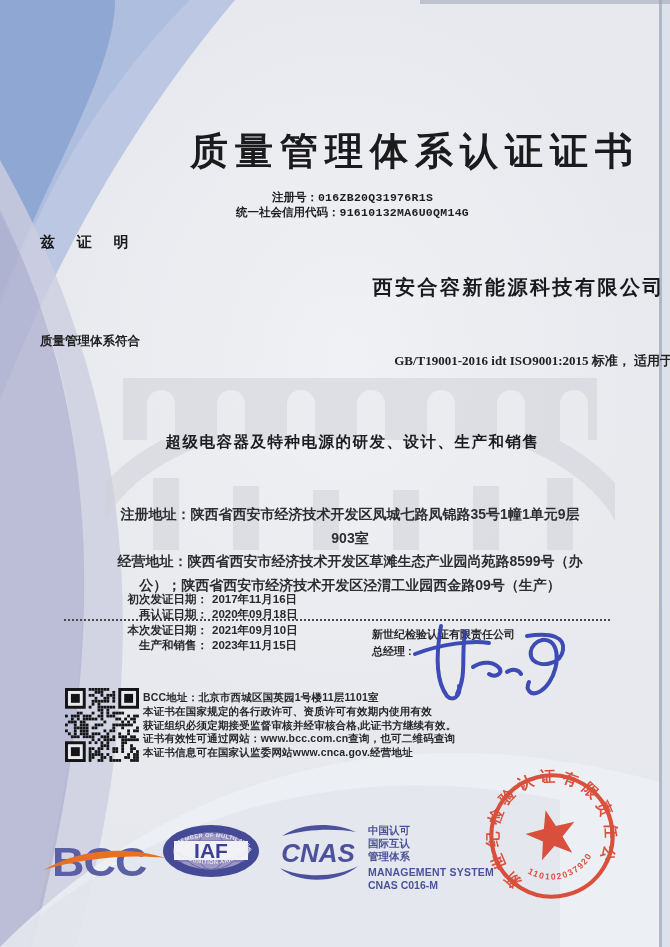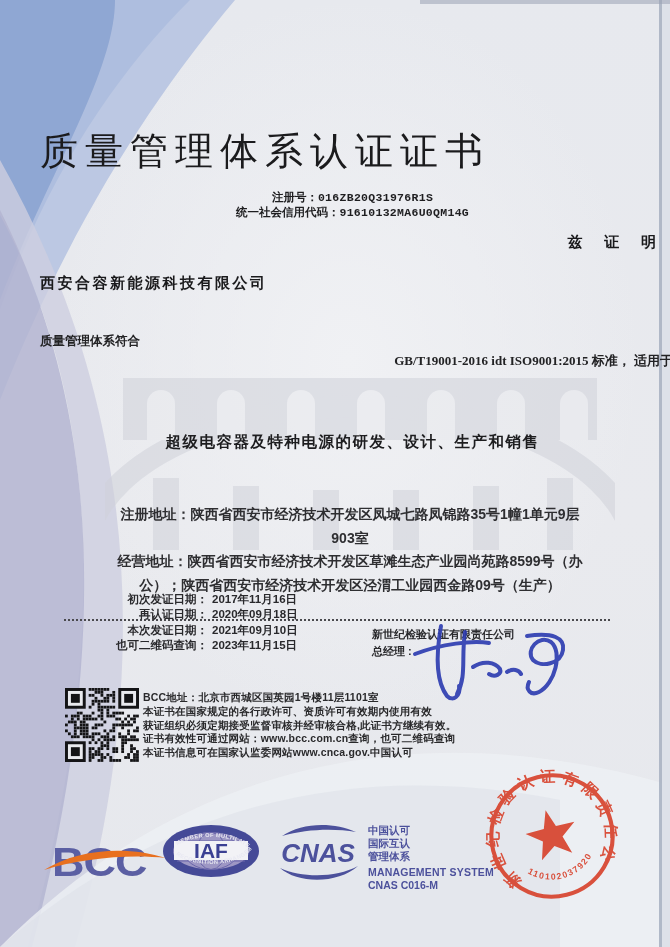--- a/index.html
+++ b/index.html
@@ -11,33 +11,33 @@
       linear-gradient(180deg, #e7e9ee 0%, #e9eaee 55%, #e6e8ed 100%);
     overflow:hidden;
     font-family:"Liberation Sans", sans-serif;
     color:#222;
   }
   .abs { position:absolute; }
   svg text { font-family:"Liberation Sans", sans-serif; }
 
   
   .title {
-    left:40px; width:600px; top:126px; text-align:left;
-    font-family:"Liberation Serif", serif; font-size:38px; font-weight:400;
+    left:40px; width:600px; top:126px; text-align:right;
+    font-family:"Liberation Serif", serif; font-size:38px; font-weight:700;
     letter-spacing:7px; color:#1b1b1d;
   }
   .regline { left:40px; width:625px; text-align:center; font-size:11.5px; font-weight:700; color:#1e1e20; }
   .regline .val { font-family:"Liberation Mono", monospace; letter-spacing:.3px;text-align:right; }
   .certify {
-    left:40px; width:625px; top:233px; text-align:right;
+    left:40px; width:625px; top:233px; text-align:left;
     font-family:"Liberation Serif", serif; font-size:15px; font-weight:600; letter-spacing:9px; color:#19191b;
   }
   .company {
-    left:40px; width:625px; top:274px; text-align:left;
-    font-family:Liberation Mono, monospace; font-size:15px; font-weight:600; letter-spacing:2.5px; color:#1a1a1c;
+    left:40px; width:625px; top:274px; text-align:right;
+    font-family:Liberation Mono, monospace; font-size:20px; font-weight:600; letter-spacing:2.5px; color:#1a1a1c;
   }
   .std1 { left:40px; width:625px; top:333px; text-align:left; font-family:"Liberation Serif", serif; font-size:12.5px; font-weight:700; color:#232325; }
   .std2 { left:48px; width:625px; top:352px; text-align:right; font-family:"Liberation Serif", serif; font-size:13px; font-weight:700; color:#232325; }
   .scope {
     left:40px; width:625px; top:432px; text-align:center;
     font-family:"Liberation Serif", serif; font-size:15.5px; font-weight:700; letter-spacing:1.5px; color:#1d1d1f;
   }
   .addr { left:60px; width:580px; top:503px; text-align:center; font-size:14px; font-weight:700; color:#2e2e31; line-height:23.5px; }
   .dotline { left:64px; top:619px; width:546px; border-top:2px dotted #4a4a4e; height:0; }
   .dates { left:96px; top:592px; width:210px; font-size:11.5px; font-weight:700; color:#29292c; }
@@ -134,21 +134,21 @@
     </div>
     <div class="row">
       <span class="lbl">再认证日期：</span>
       <span class="val">2020年09月18日</span>
     </div>
     <div class="row">
       <span class="lbl">本次发证日期：</span>
       <span class="val">2021年09月10日</span>
     </div>
     <div class="row">
-      <span class="lbl">也可二维码查询：</span>
+      <span class="lbl">生产和销售：</span>
       <span class="val">2023年11月15日</span>
     </div>
   </div>
 
   <div class="abs issuer">
     <div>新世纪检验认证有限责任公司</div>
     <div>总经理 :</div>
   </div>
   <svg class="abs sig" viewBox="0 0 180 100">
     <g fill="none" stroke="#2b3ab0" stroke-width="4" stroke-linecap="round" opacity=".9">
@@ -390,21 +390,21 @@
         <rect x="0" y="53.28" width="20.72" height="20.72" fill="#141416"></rect>
         <rect x="2.96" y="56.24" width="14.8" height="14.8" fill="#e9eaee"></rect>
         <rect x="5.92" y="59.2" width="8.879999999999999" height="8.879999999999999" fill="#141416"></rect>
       </svg>
   </div>
   <div class="abs finfo">
     <div>BCC地址：北京市西城区国英园1号楼11层1101室</div>
     <div>本证书在国家规定的各行政许可、资质许可有效期内使用有效</div>
     <div>获证组织必须定期接受监督审核并经审核合格,此证书方继续有效。</div>
     <div>证书有效性可通过网站：www.bcc.com.cn查询，也可二维码查询</div>
-    <div>本证书信息可在国家认监委网站www.cnca.gov.中国认可</div>
+    <div>本证书信息可在国家认监委网站www.cnca.gov.经营地址</div>
   </div>
 
   <div class="abs bcc">
     <div class="txt">BCC</div>
     <svg class="abs" style="left:-6px;top:8px;" width="122" height="30" viewBox="0 0 122 30">
       <path d="M0,26 C35,4 85,2 122,14 C86,10 38,14 0,26 Z" fill="#e8701f"></path>
     </svg>
   </div>
 
   <svg class="abs iaf" width="100" height="56" viewBox="0 0 100 56">

